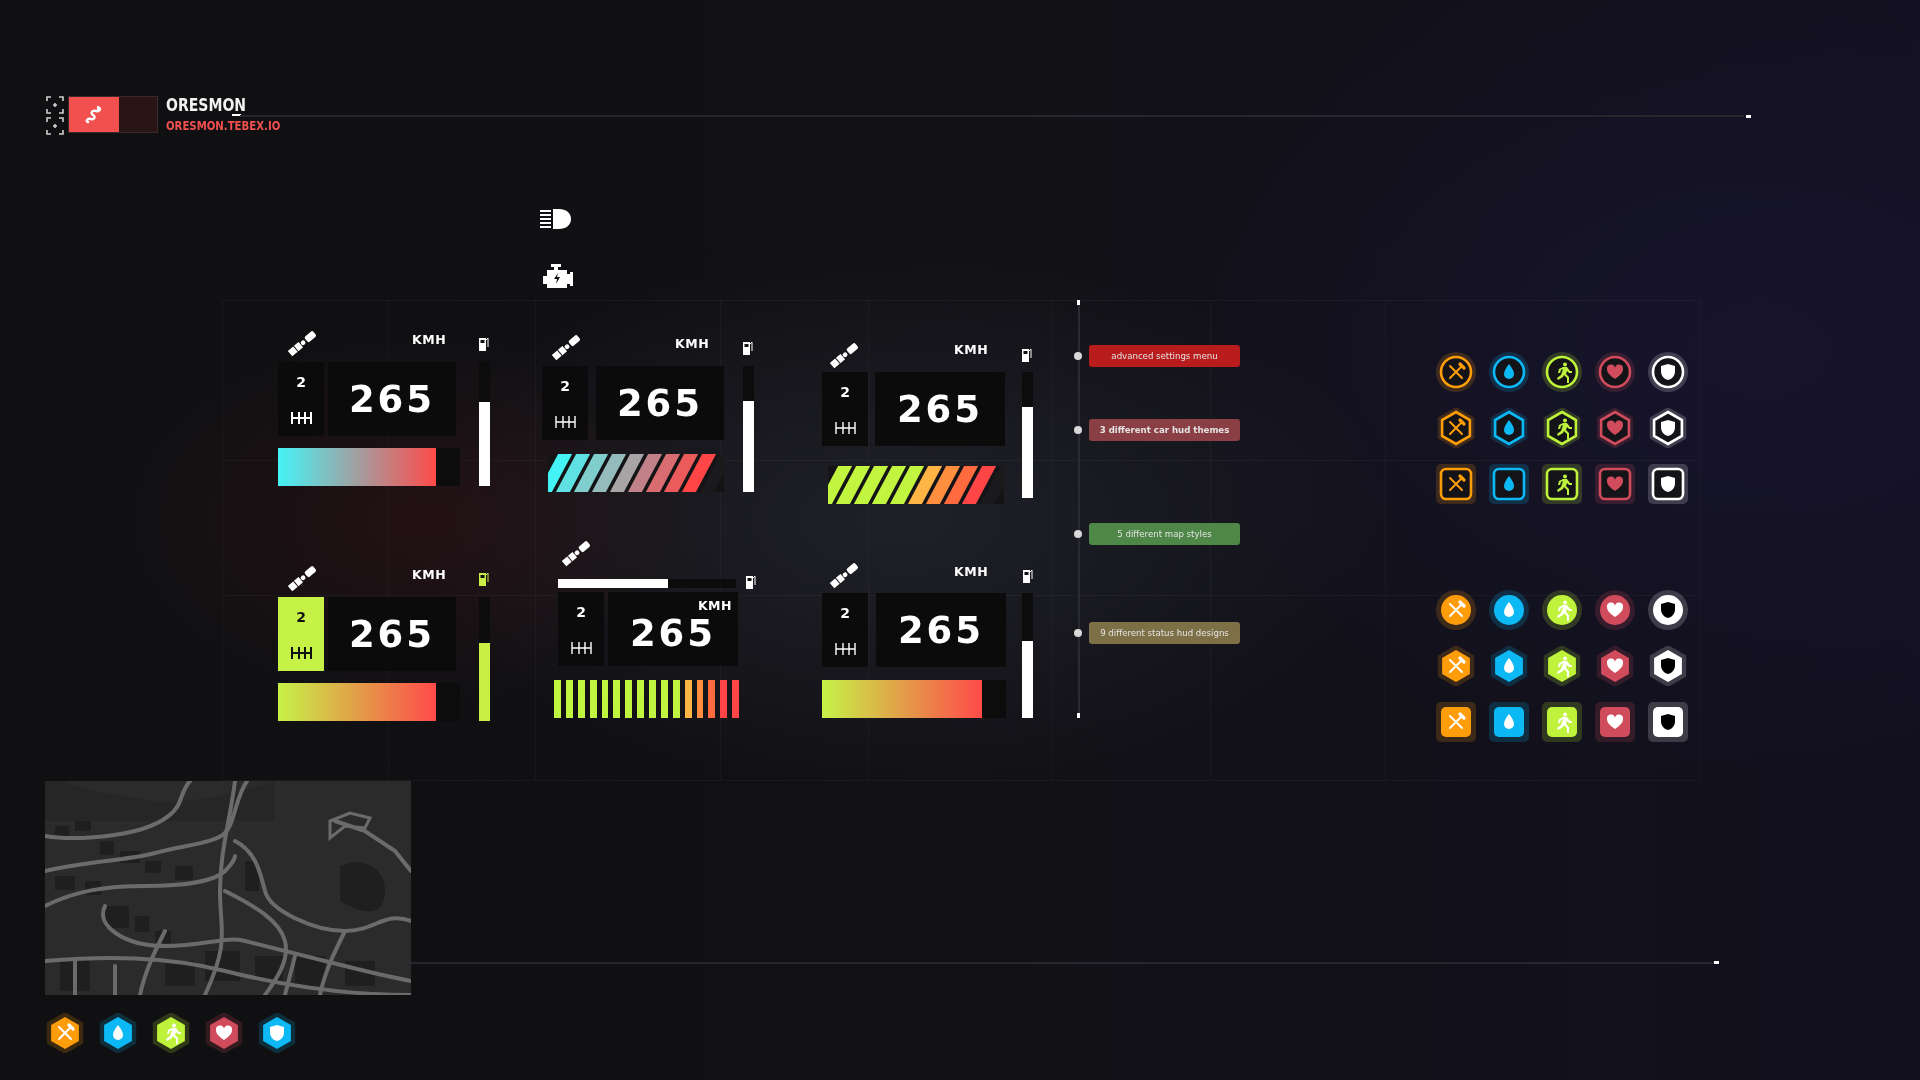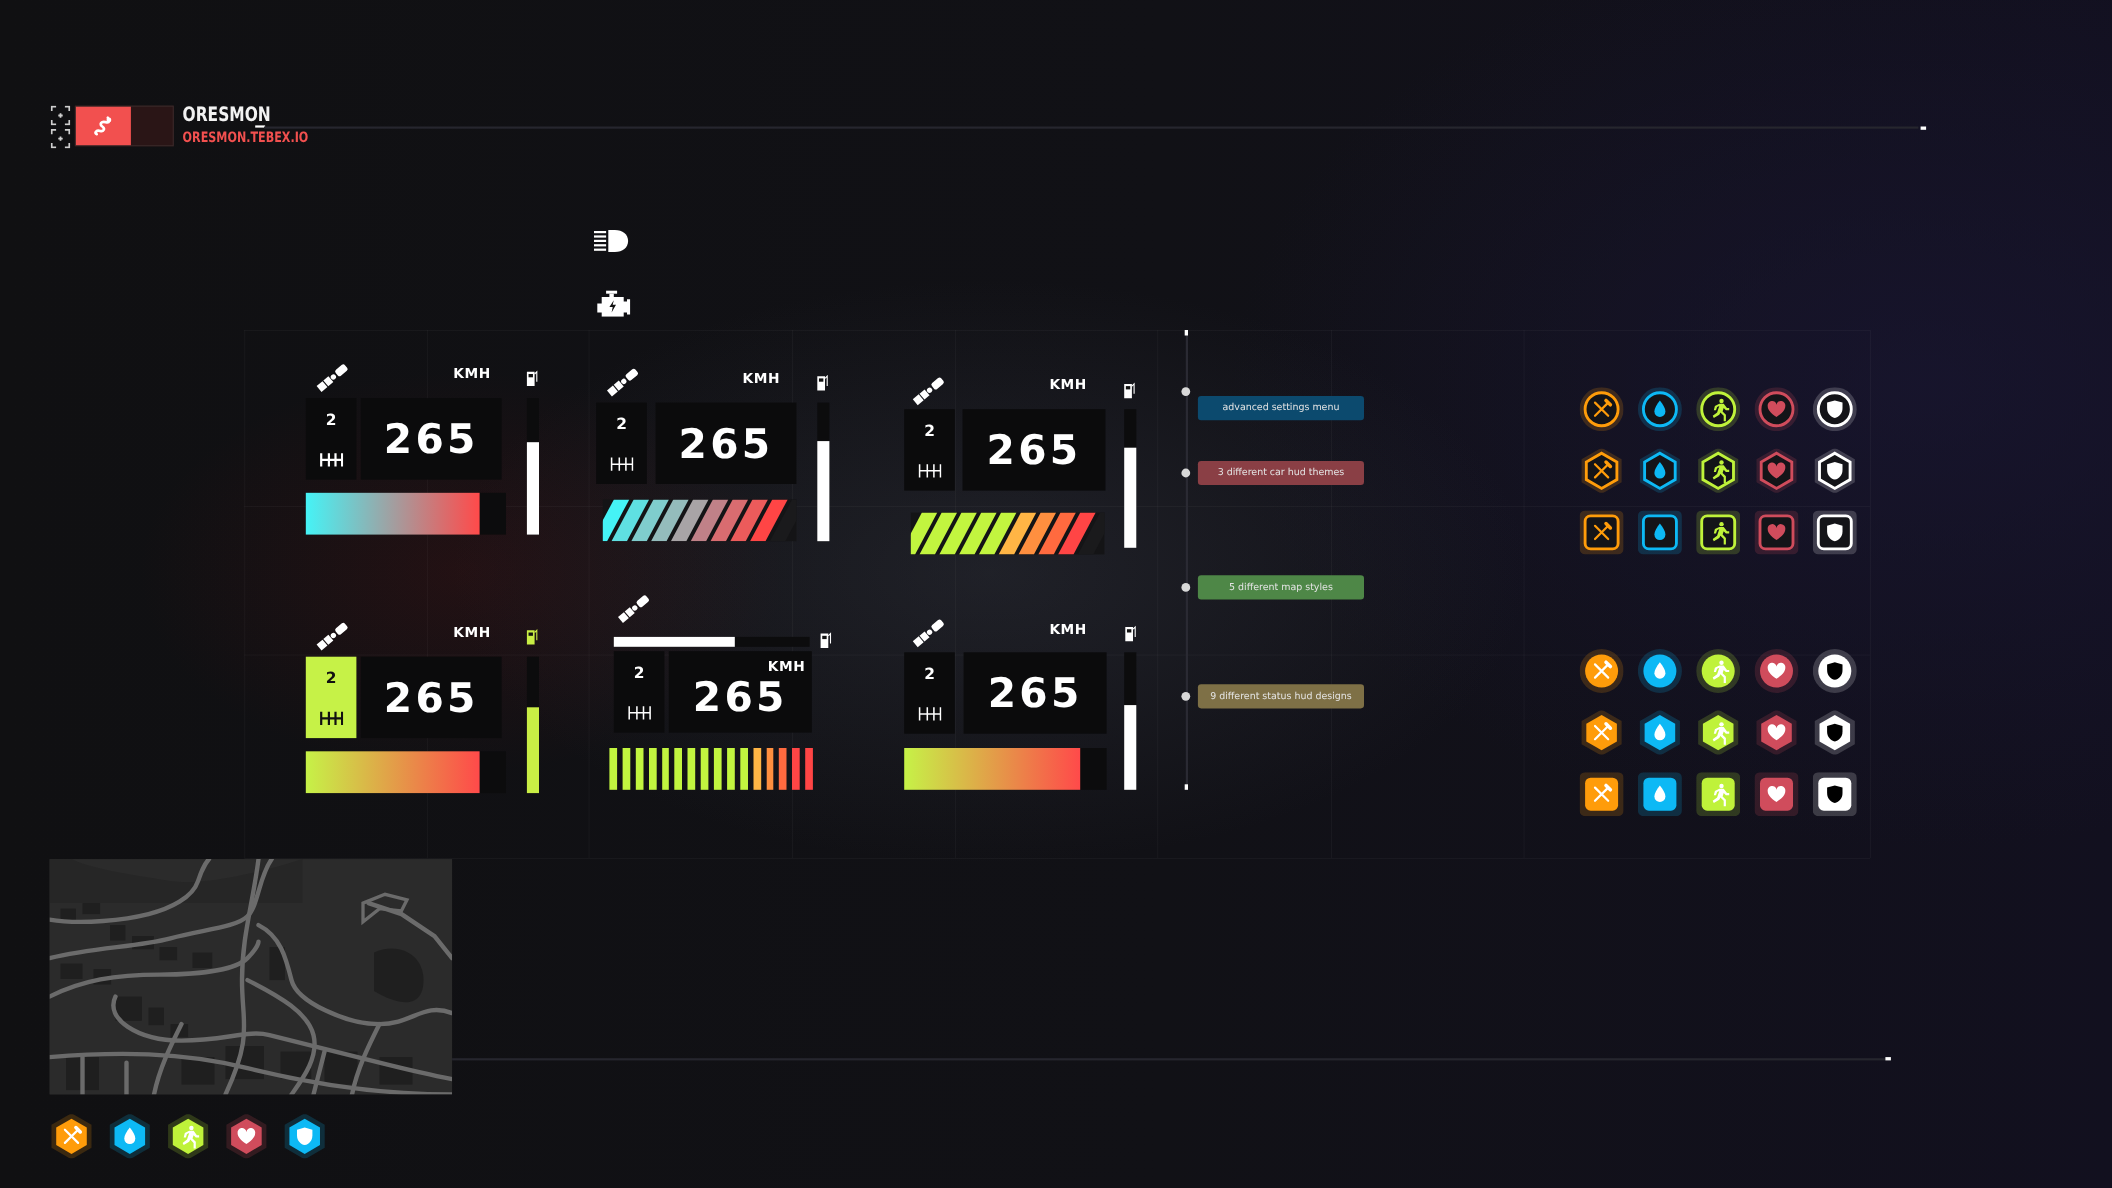--- a/index.html
+++ b/index.html
@@ -364,24 +364,24 @@
   <div class="fuel-track" style="left:202px;top:43px;height:125px;">
       <div class="fuel-fill" style="height:62%;background:#fff;"></div>
     </div>
 </div>
 
 <div class="abs timeline"></div>
 <div class="abs tl-cap" style="left:1077px;top:300px;"></div>
 <div class="abs tl-cap" style="left:1077px;top:713px;"></div>
 
 <div class="feature-dot" style="top:352px;"></div>
-<div class="feature" style="top:360px;background:#0c4a6e;">advanced settings menu</div>
+<div class="feature" style="top:345px;background:#b91c1c;">advanced settings menu</div>
 
 <div class="feature-dot" style="top:426px;"></div>
-<div class="feature" style="top:419px;background:#8a3f45;">3 different car hud themes</div>
+<div class="feature" style="top:419px;background:#8a3f45;font-weight:bold;">3 different car hud themes</div>
 
 <div class="feature-dot" style="top:530px;"></div>
 <div class="feature" style="top:523px;background:#4e8747;">5 different map styles</div>
 
 <div class="feature-dot" style="top:629px;"></div>
 <div class="feature" style="top:622px;background:#7e7046;">9 different status hud designs</div>
 
 <div class="abs" style="left:1436px;top:352px;width:260px;height:400px;">
   <div id="status-grid">
       <div class="status" style="left: 0px; top: 0px;">

